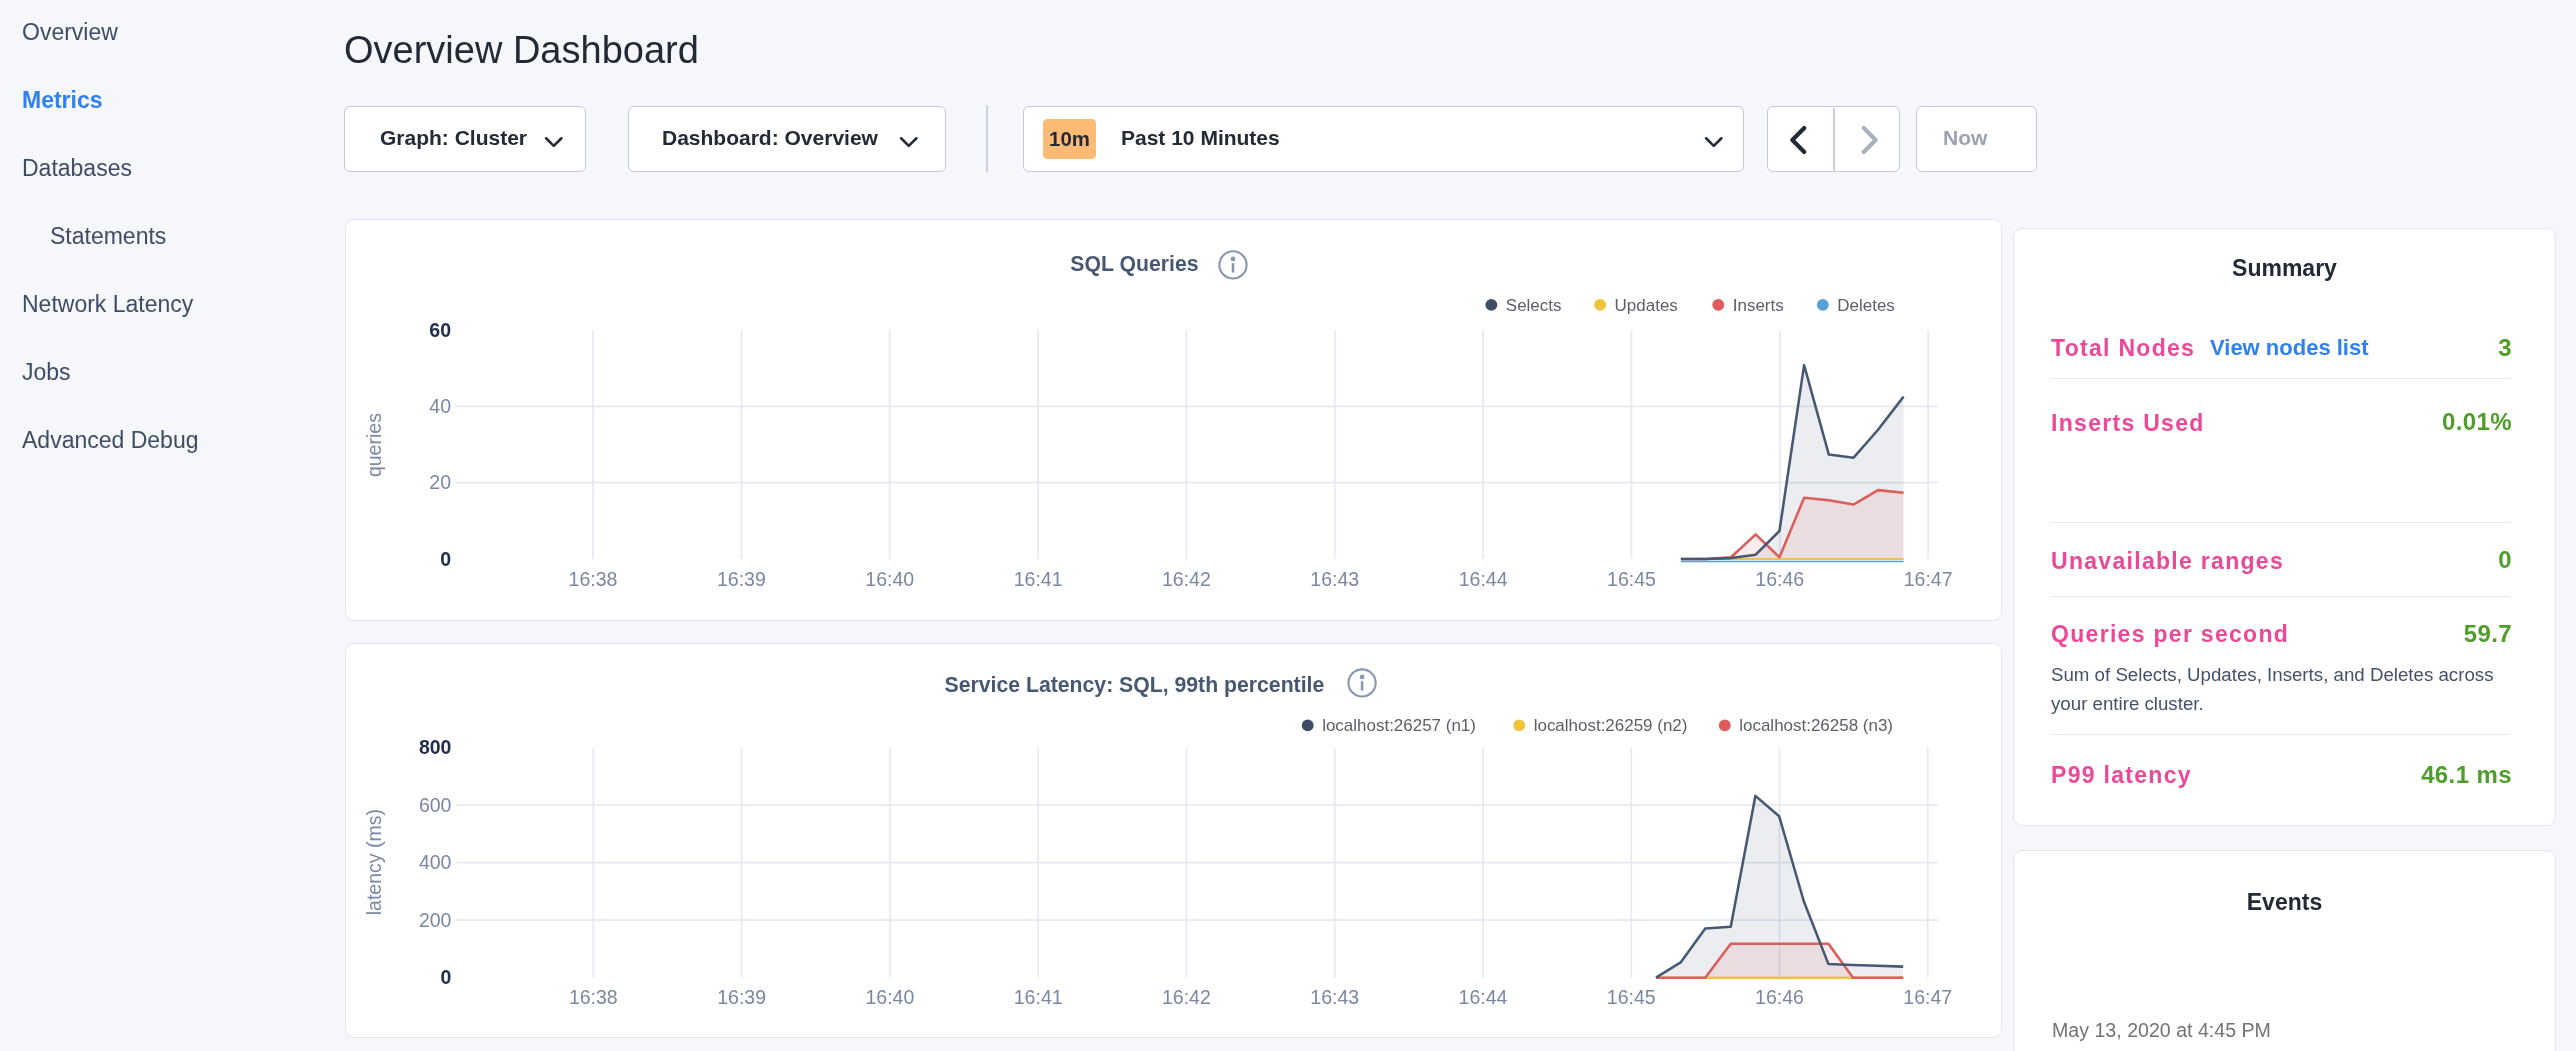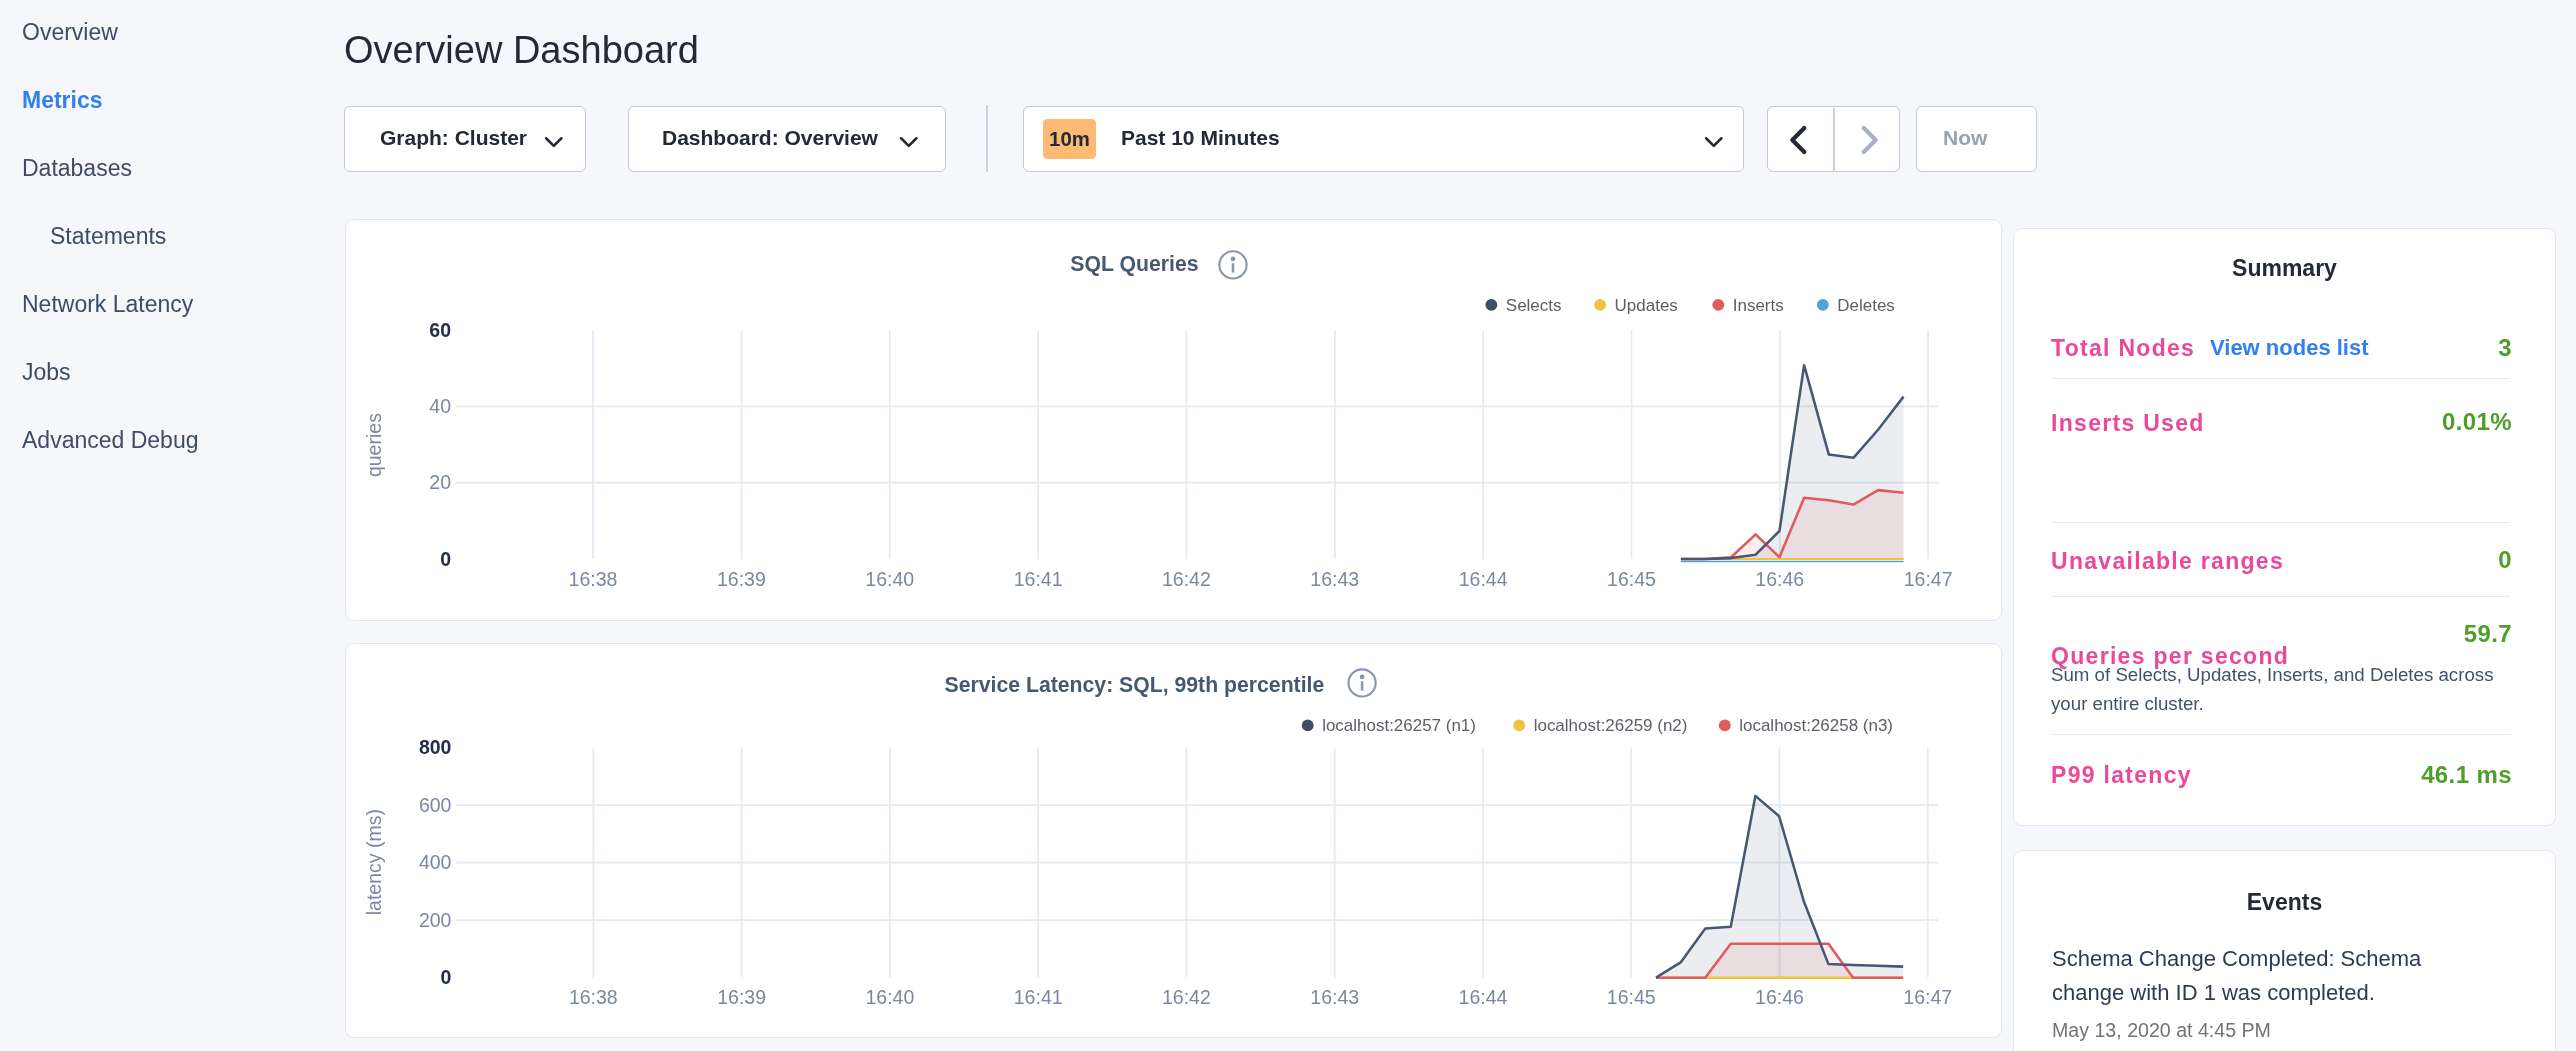--- a/index.html
+++ b/index.html
@@ -198,26 +198,25 @@
   <div class="sl" style="top:106px;">Total Nodes</div>
   <div class="abs" style="left:196px; top:106px; font-size:22px; font-weight:bold; color:#3180f0;">View nodes list</div>
   <div class="sv" style="top:105px;">3</div>
   <div class="hr" style="top:149px;"></div>
   <div class="sl" style="top:181px;">Inserts Used</div>
   <div class="sv" style="top:179px;">0.01%</div>
   <div class="hr" style="top:293px;"></div>
   <div class="sl" style="top:319px;">Unavailable ranges</div>
   <div class="sv" style="top:317px;">0</div>
   <div class="hr" style="top:367px;"></div>
-  <div class="sl" style="top:414px;">Queries per second</div>
+  <div class="sl" style="top:392px;">Queries per second</div>
   <div class="sv" style="top:391px;">59.7</div>
   <div class="sd" style="top:431px;">Sum of Selects, Updates, Inserts, and Deletes across your entire cluster.</div>
   <div class="hr" style="top:505px;"></div>
   <div class="sl" style="top:533px;">P99 latency</div>
   <div class="sv" style="top:532px;">46.1 ms</div>
 </div>
 
 <div class="card" style="left:2013px; top:850px; width:543px; height:255px;">
   <div class="sumtitle" style="top:38px;">Events</div>
-  <div class="abs" style="left:38px; top:91px; width:391px; font-size:22px; color:#2c3a52; line-height:34px;">Schema Change Completed: Schema change with ID 1 was completed.</div>
   <div class="abs" style="left:38px; top:168px; font-size:19.6px; color:#737373;">May 13, 2020 at 4:45 PM</div>
 </div>
 
 
 </body></html>

